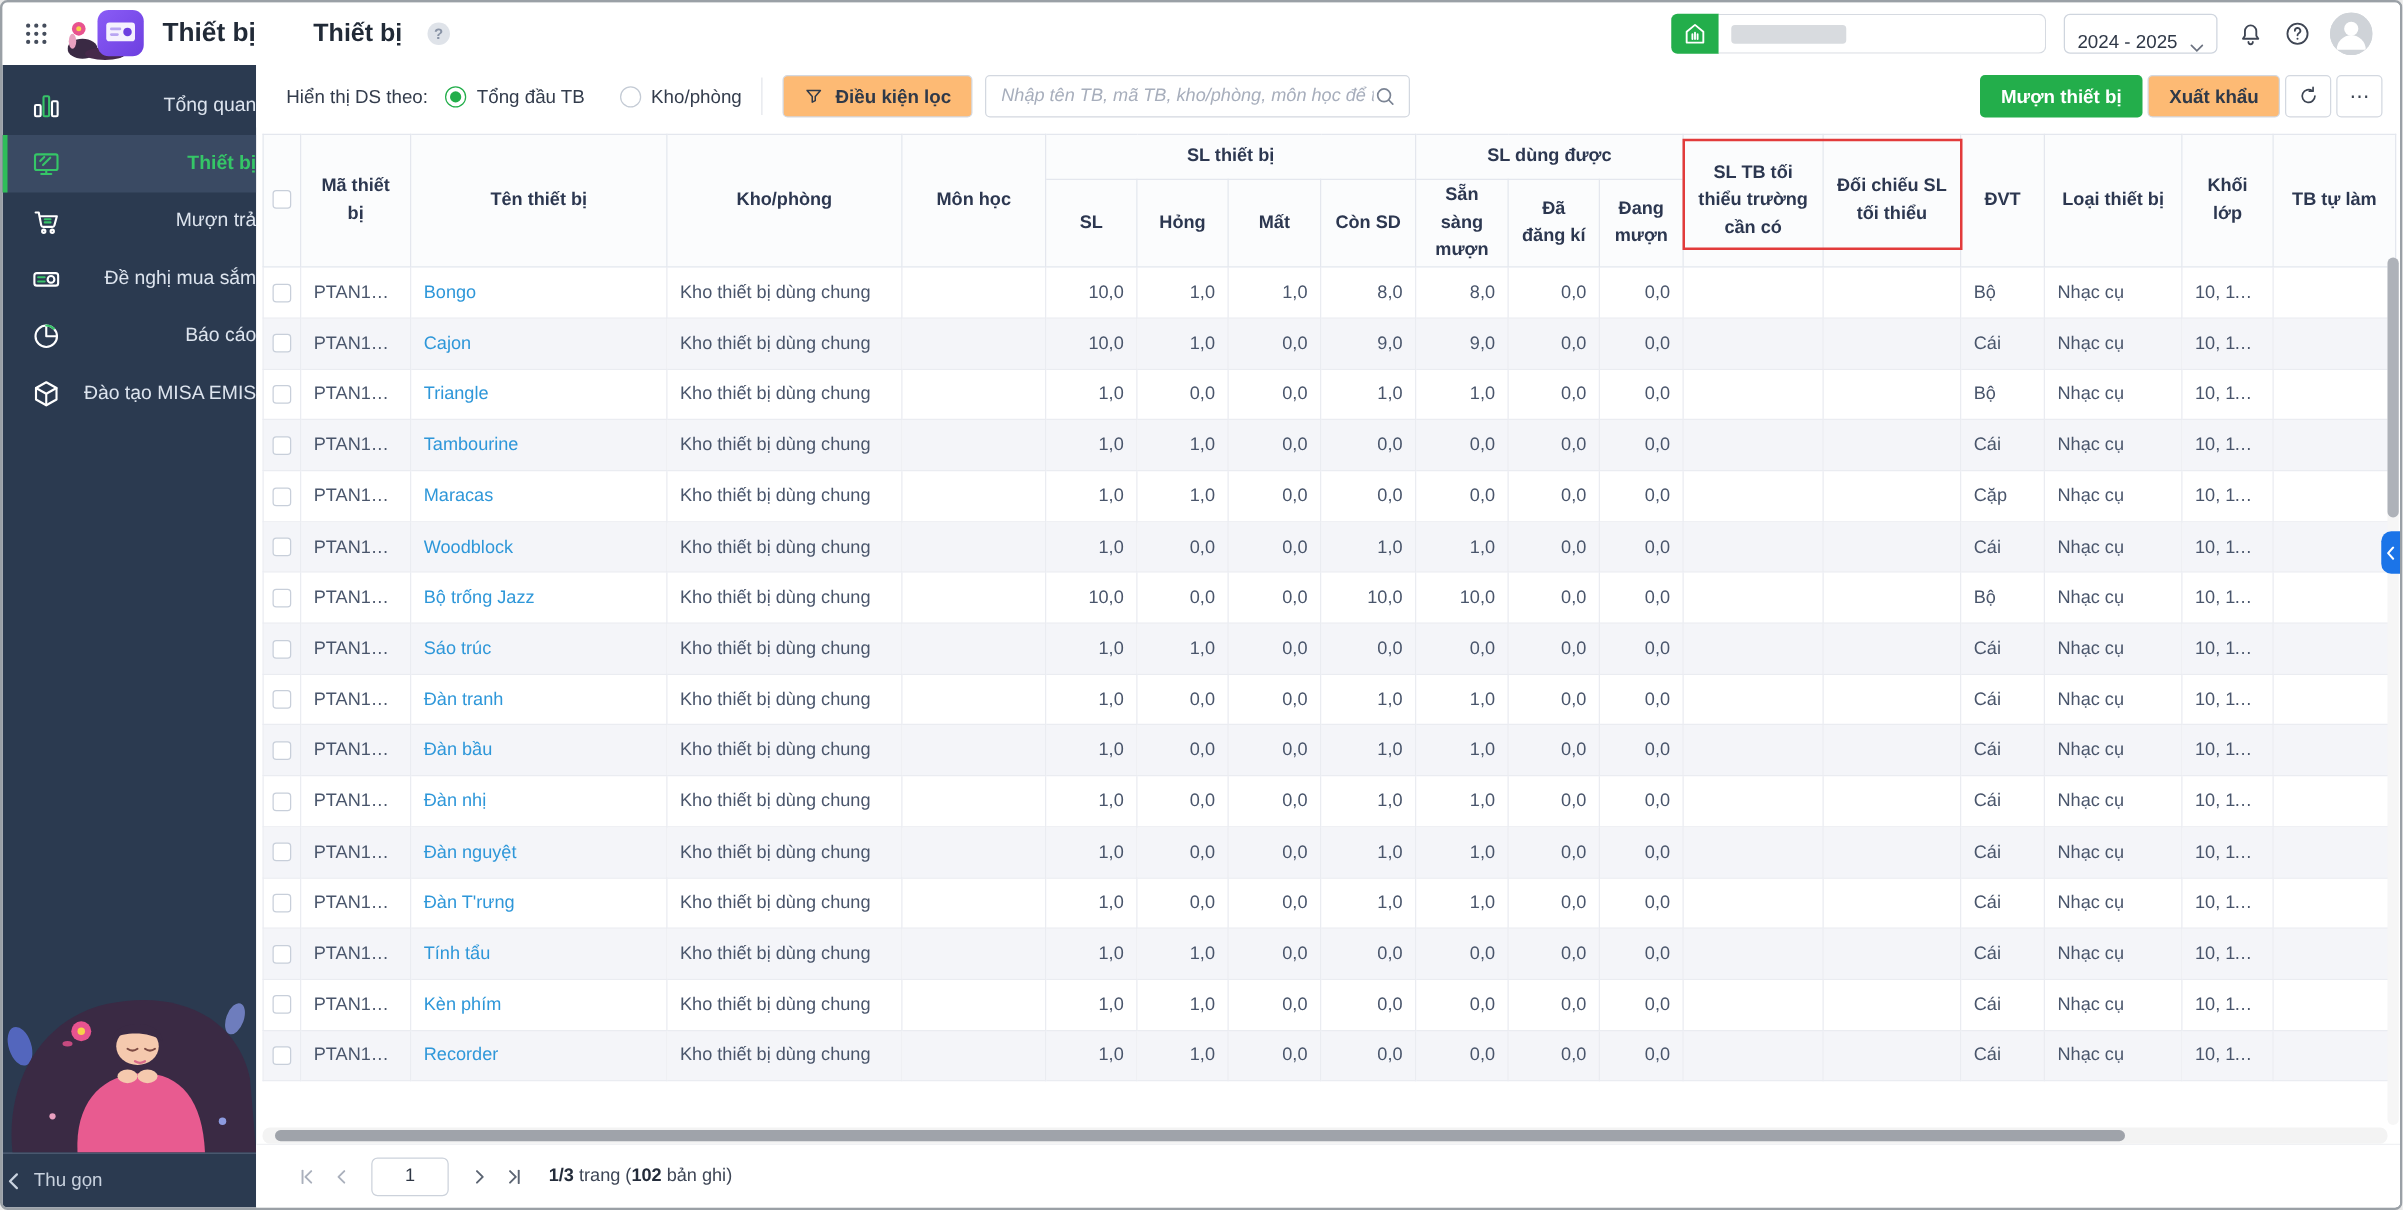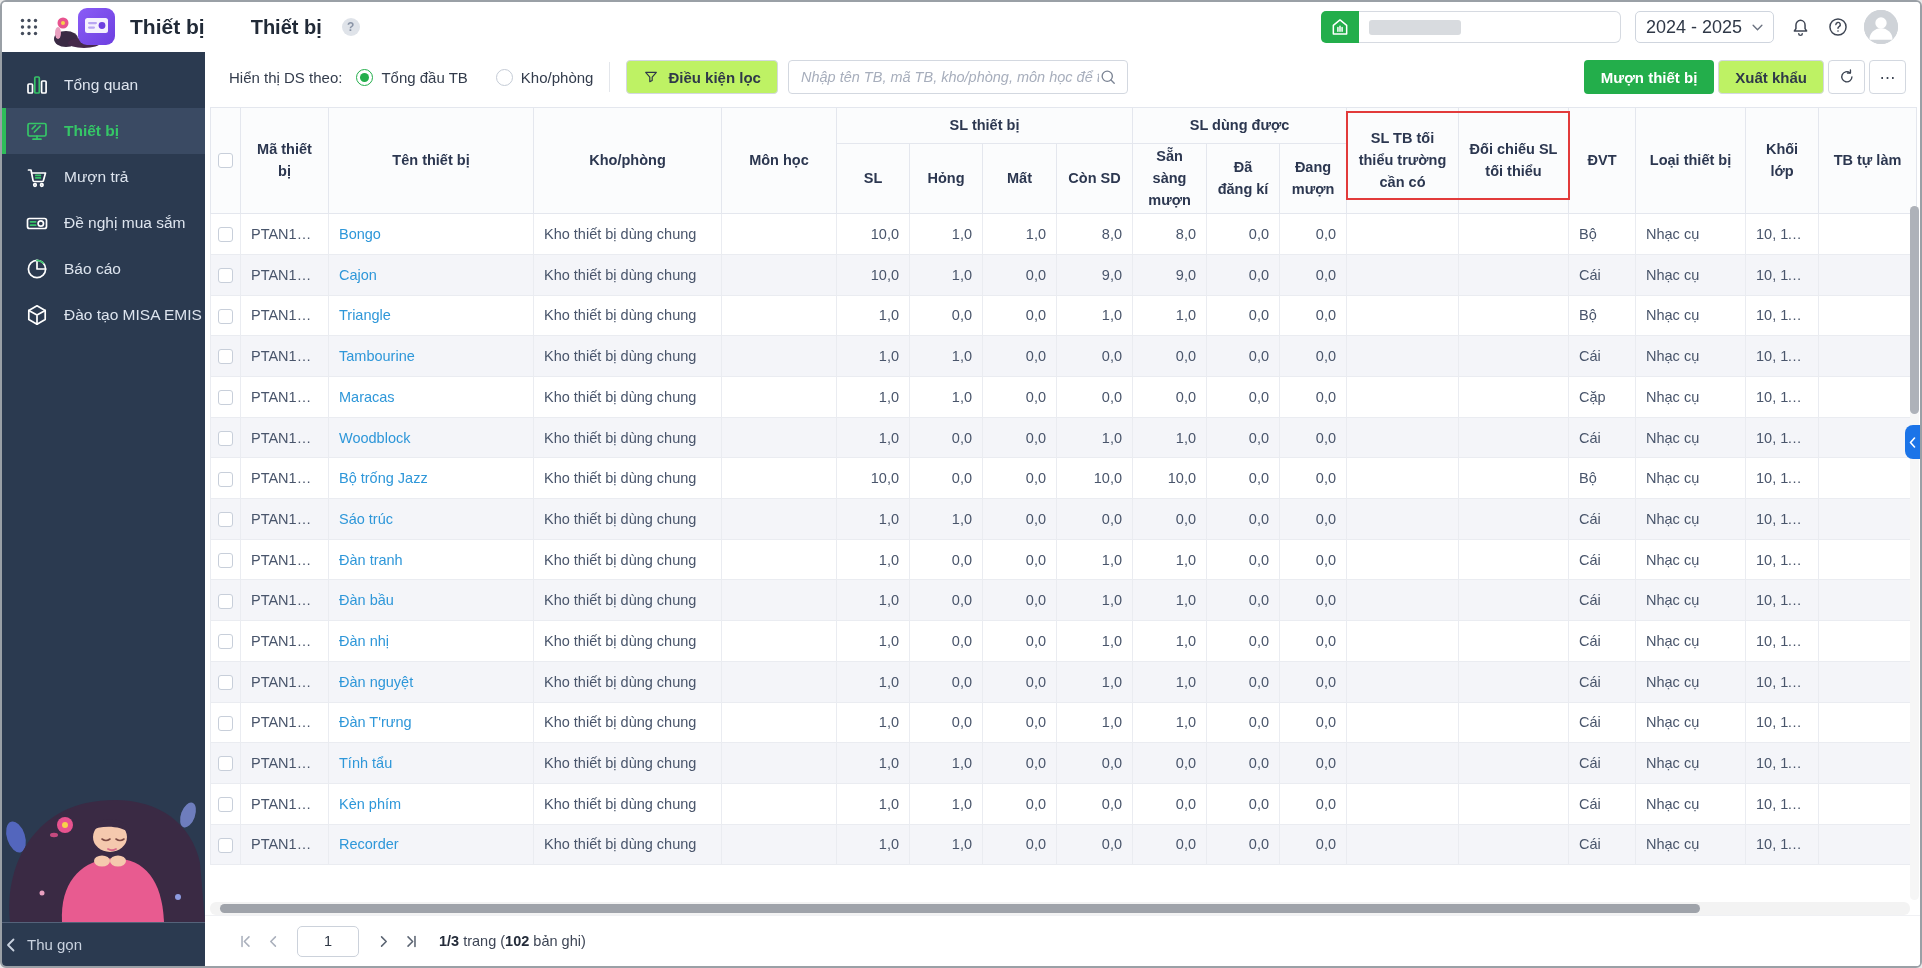--- a/index.html
+++ b/index.html
@@ -14,34 +14,34 @@
   .brand { font-size:21px; font-weight:700; color:#212a37; margin-right:34px; white-space:nowrap; }
   .page-title { font-size:20px; font-weight:700; color:#212a37; white-space:nowrap; }
   .help-badge { width:18px; height:18px; border-radius:50%; background:#dfe3e9; color:#8a94a6; font-size:12px;
                 font-weight:700; display:flex; align-items:center; justify-content:center; margin-left:8px; }
   .topbar-right { margin-left:auto; display:flex; align-items:center; gap:14px; }
   .home-btn { width:38px; height:32px; border-radius:5px 0 0 5px; background:var(--green,#23ae4b); color:#fff;
               display:flex; align-items:center; justify-content:center; cursor:pointer; }
   .school-bar { width:262px; height:32px; border:1px solid #d6dae1; border-left:0; border-radius:0 6px 6px 0;
                 display:flex; align-items:center; padding-left:10px; margin-left:-14px; background:#fff; }
   .redacted { width:92px; height:15px; border-radius:3px; background:#d8dbdf; }
-  .year-select { height:32px; min-width:104px; border:1px solid #cfd5de; border-radius:5px; display:flex; align-items:center;
-                 gap:10px; padding:0 10px; font-size:18px; color:#2f3847; cursor:pointer; }
+  .year-select { height:32px; min-width:104px; border:1px solid #cfd5de; border-radius:5px; display:flex; align-items:flex-end;
+                 gap:10px; padding:0 10px; font-size:15px; color:#2f3847; cursor:pointer; }
   .tb-icon { width:24px; height:24px; display:flex; align-items:center; justify-content:center; color:#3f4654; cursor:pointer; }
   .avatar { width:34px; height:34px; border-radius:50%; background:#cfd3d8; overflow:hidden; cursor:pointer; }
 
   
   .body { flex:1; display:flex; min-height:0; }
   .sidebar { width:203px; flex:0 0 203px; background:#2b3a50; display:flex; flex-direction:column; color:#dfe6ef; }
   .main { flex:1; min-width:0; display:flex; flex-direction:column; background:#fff; }
 
   
   .side-menu { padding-top:10px; }
   .side-item { height:46px; display:flex; align-items:center; gap:14px; padding-left:18px; font-size:15.5px;
-               color:#dde4ee; cursor:pointer; border-left:4px solid transparent; }
+               color:#dde4ee; cursor:pointer; border-left:4px solid transparent;justify-content:space-between; }
   .side-item .ic { width:26px; height:26px; flex:0 0 26px; display:flex; align-items:center; justify-content:center; color:#fff; }
   .side-item .ic svg { width:24px; height:24px; }
   .side-item.active { background:#3a4a63; border-left-color:#2ebd59; color:#35c667; font-weight:700; }
   .side-item.active .ic { color:#35c667; }
   .side-bottom { margin-top:auto; }
   .illustration { display:block; width:203px; }
   .collapse-row { height:44px; border-top:1px solid rgba(160,175,200,.35); display:flex; align-items:center; gap:12px;
                   padding-left:4px; color:#c9d2df; font-size:15px; cursor:pointer; }
 
   
@@ -53,21 +53,21 @@
 
   
   .toolbar { height:50px; flex:0 0 50px; display:flex; align-items:center; padding:0 14px 0 24px; background:#fff; }
   .tb-label { font-size:15px; color:#333c4c; margin-right:14px; white-space:nowrap; }
   .radio-group { display:flex; gap:28px; }
   .radio { display:flex; align-items:center; gap:8px; font-size:15px; color:#333c4c; cursor:pointer; white-space:nowrap; }
   .radio-dot { width:17px; height:17px; border-radius:50%; border:1.5px solid #c4cbd5; position:relative; background:#fff; }
   .radio.selected .radio-dot { border-color:var(--green,#22a94c); }
   .radio.selected .radio-dot::after { content:""; position:absolute; inset:3px; border-radius:50%; background:var(--green,#22a94c); }
   .v-div { width:1px; height:30px; background:#e3e6eb; margin:0 16px; }
-  .btn-outline { height:34px; border:1px solid #d3d8e0; border-radius:4px; background:#bef264; display:flex; align-items:center;
+  .btn-outline { height:34px; border:1px solid #d3d8e0; border-radius:4px; background:#fdba74; display:flex; align-items:center;
                  gap:9px; padding:0 16px; font-size:15px; color:#2f3949; font-weight:600; cursor:pointer; white-space:nowrap; }
   .search-box { width:340px; height:34px; border:1px solid #d3d8e0; border-radius:4px; display:flex; align-items:center;
                 padding:0 10px 0 12px; margin-left:10px; }
   .search-box input { flex:1; border:0; outline:0; font-style:italic; font-size:14.5px; color:#333;
                       font-family:inherit; background:transparent; }
   .search-box input::placeholder { color:#a7aebc; }
   .toolbar-right { margin-left:auto; display:flex; align-items:flex-end; gap:4px; }
   .btn-green { height:34px; background:var(--green,#23ae4b); color:#fff; font-weight:700; font-size:15px; border:0;
                border-radius:4px; padding:0 17px; cursor:pointer; font-family:inherit; }
   .icon-btn { width:37px; height:34px; border:1px solid #d3d8e0; border-radius:4px; background:#fff; display:flex;

